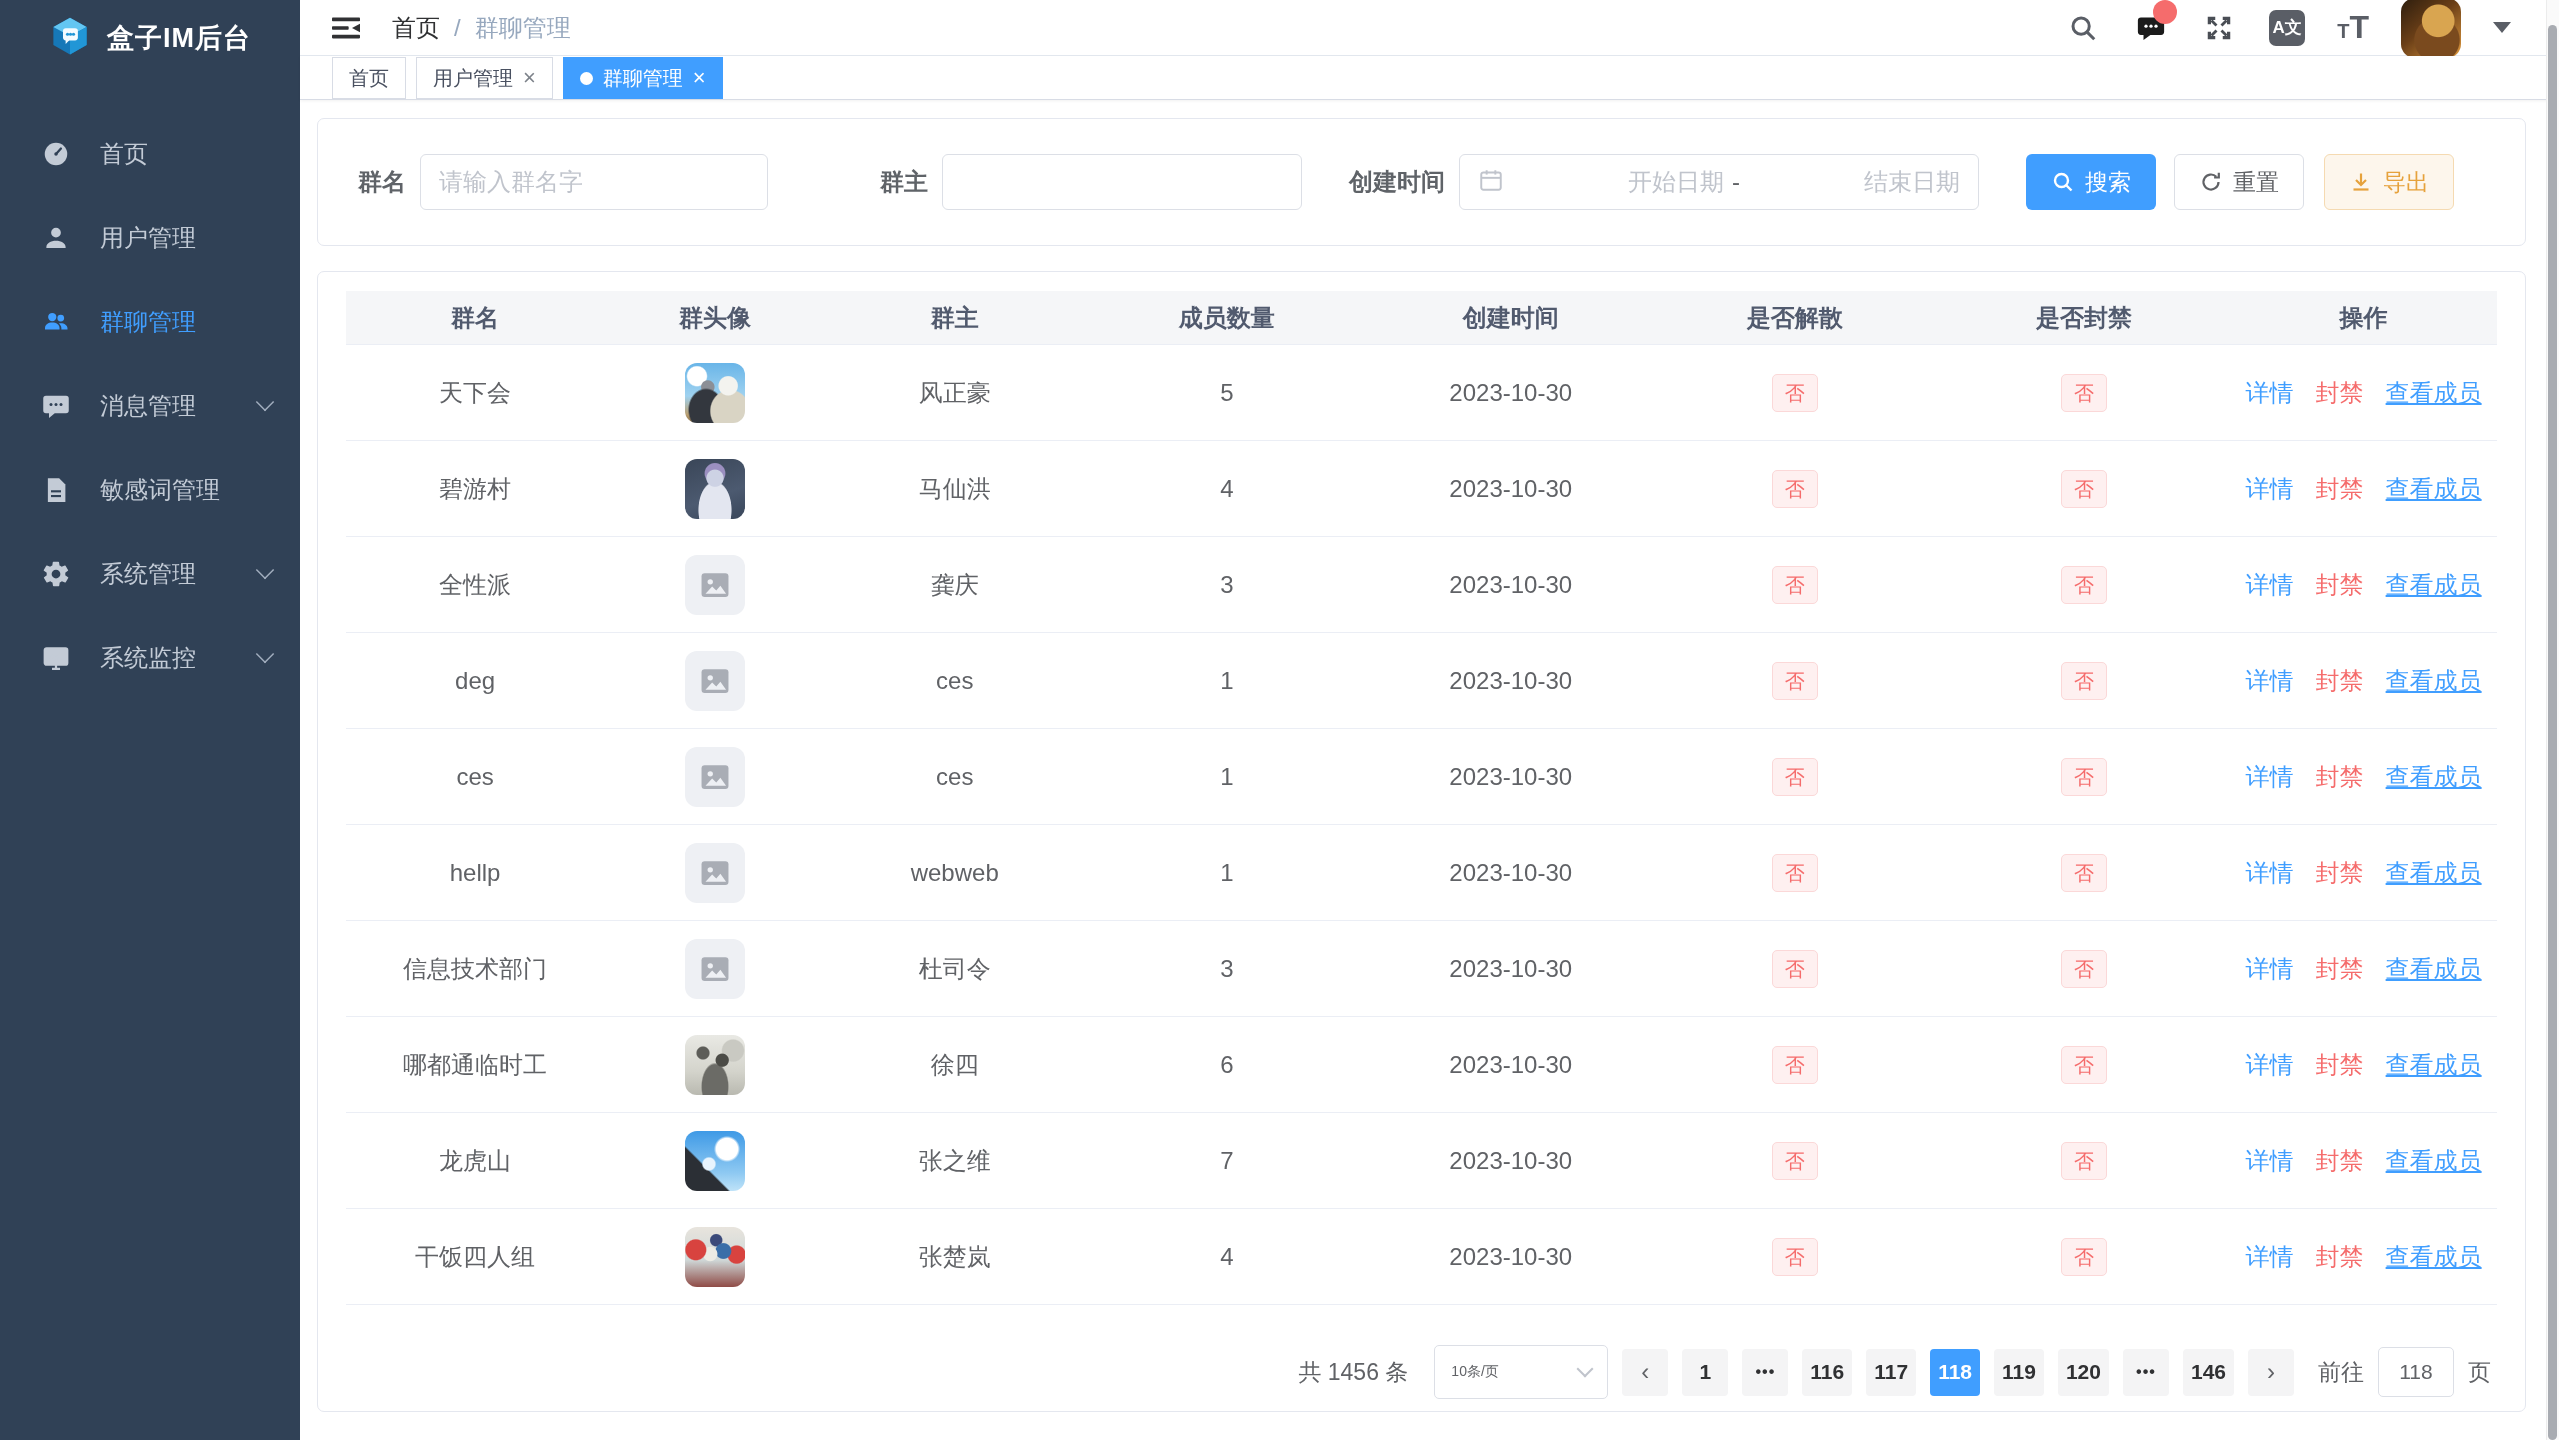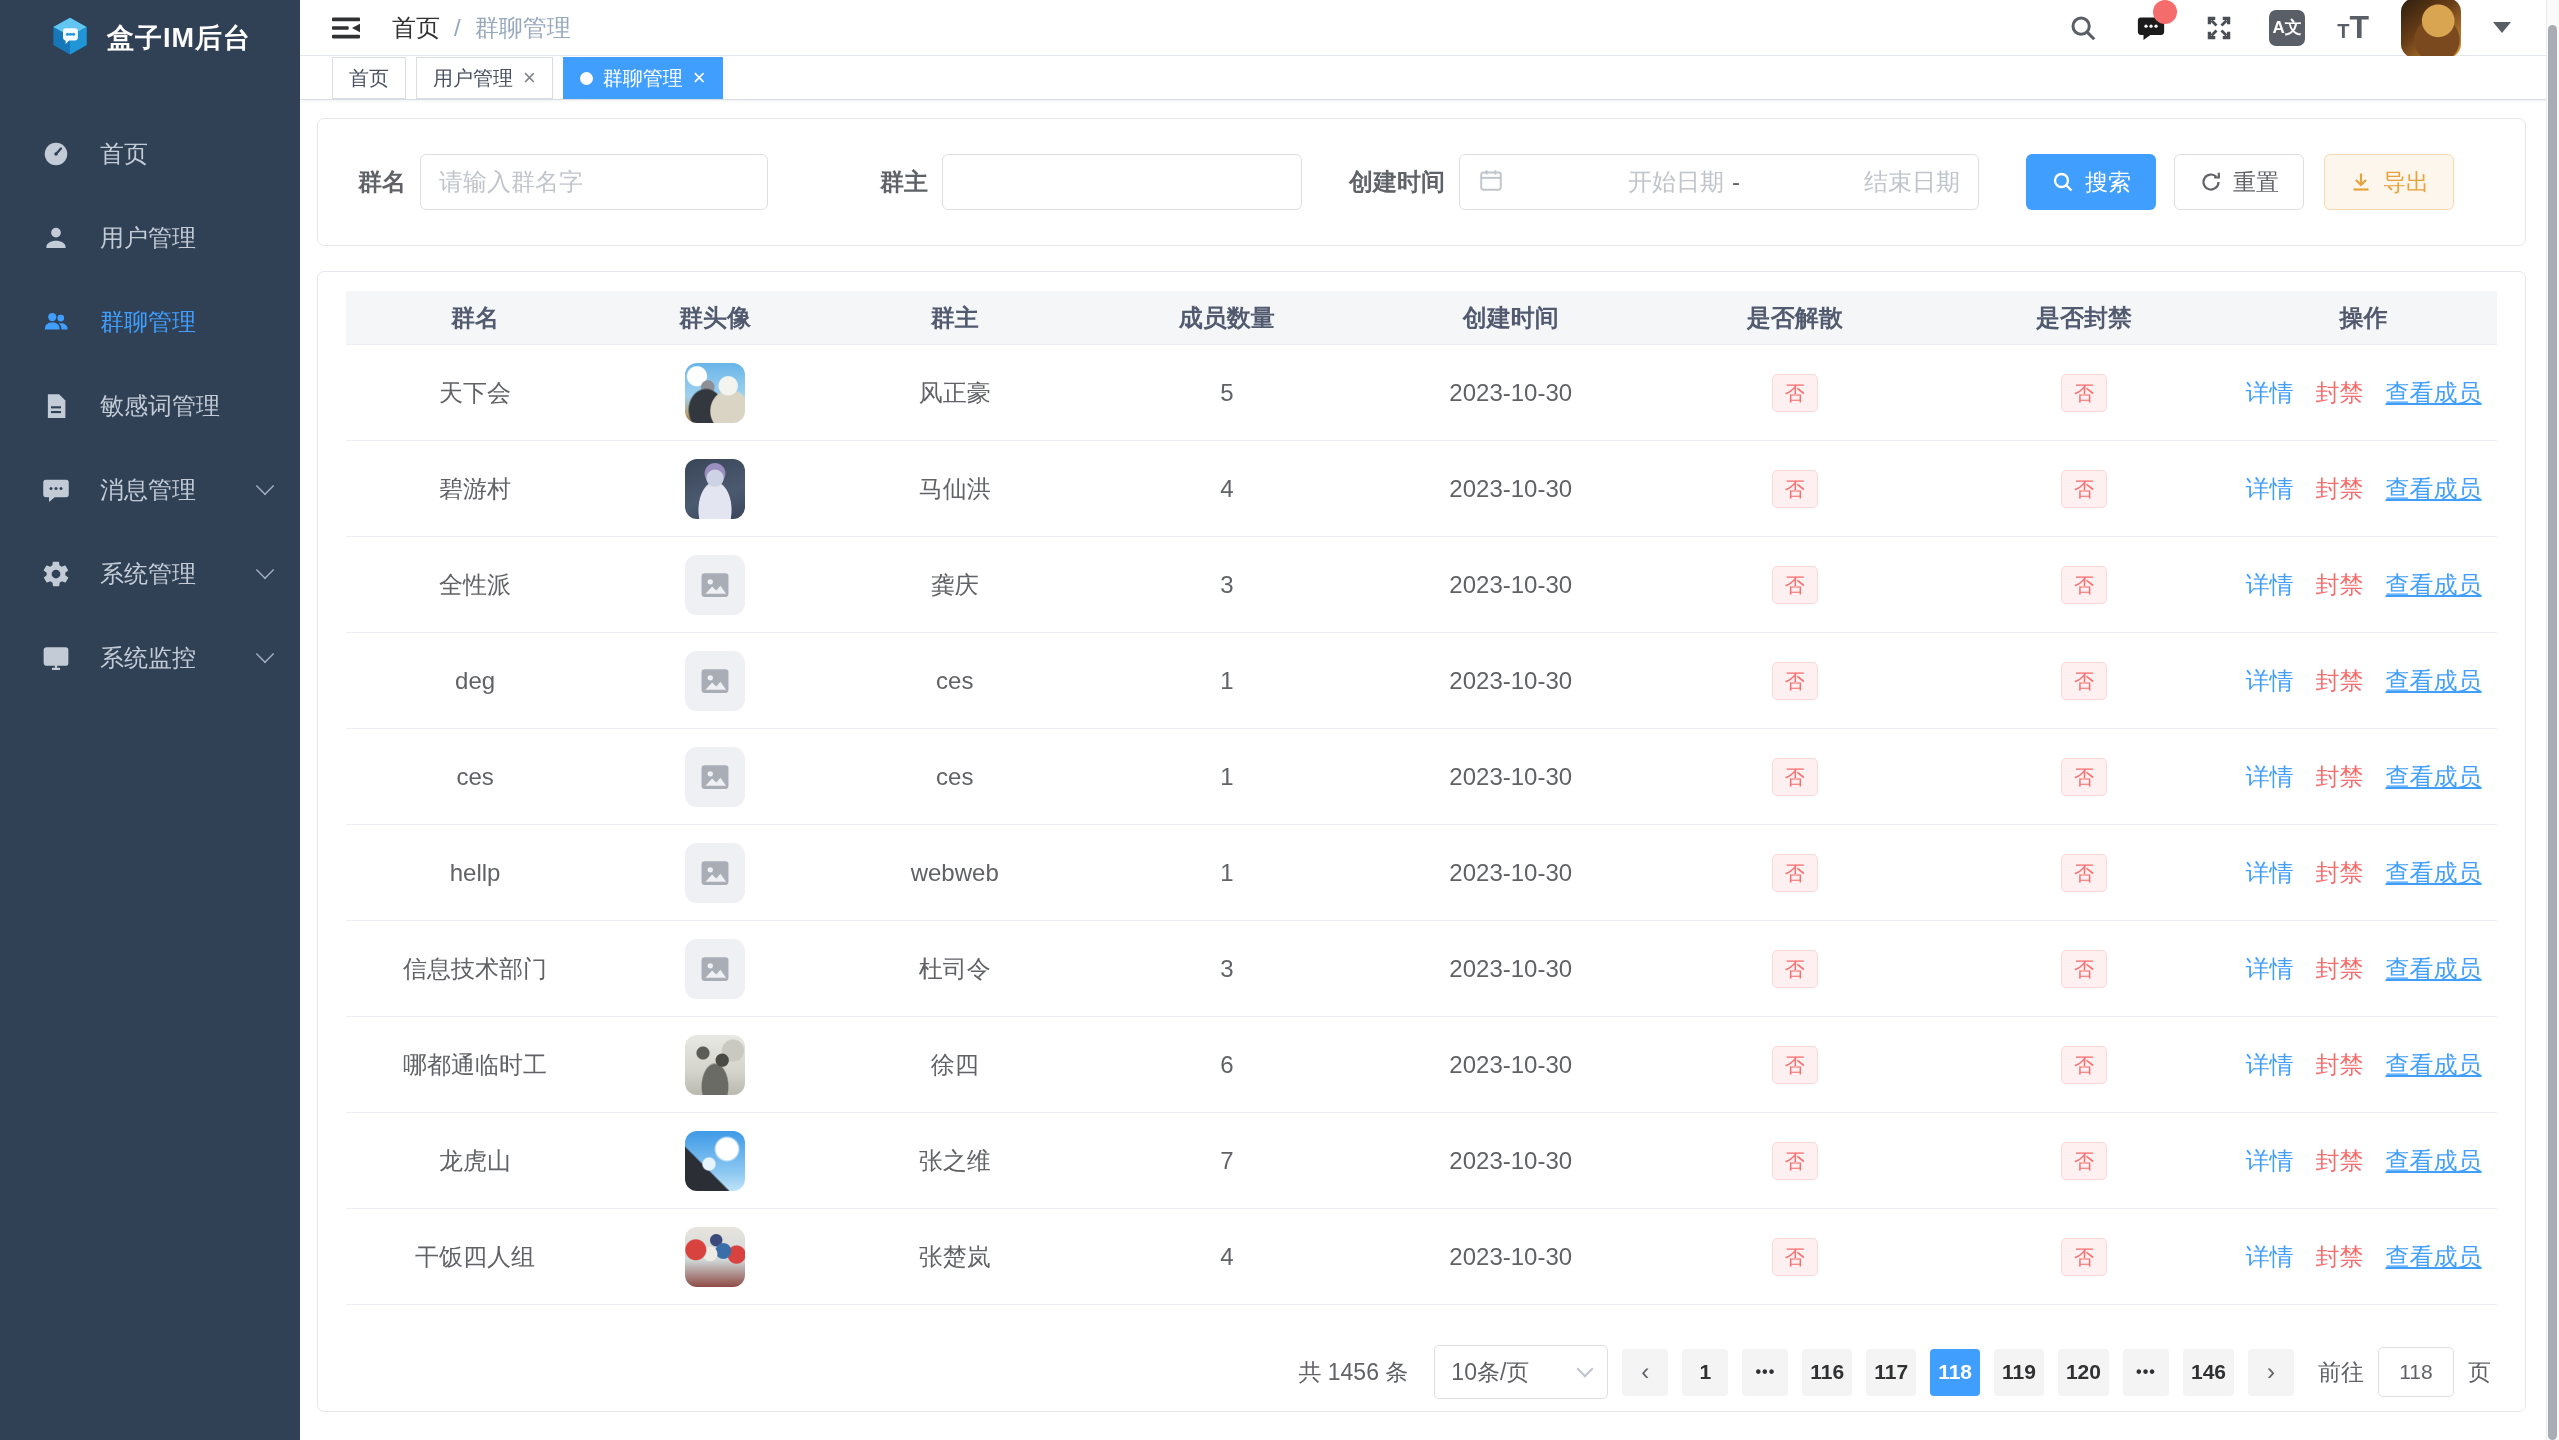--- a/index.html
+++ b/index.html
@@ -113,21 +113,21 @@
   .tag-no { background:#fef0f0; border:1px solid #fbd8d8; color:#f56c6c; font-size:20px; border-radius:5px; padding:5px 12px; line-height:1.3; }
   .act-link { font-size:24px; cursor:pointer; text-decoration:none; }
   .lk-detail { color:#409eff; margin-right:22px; }
   .lk-ban { color:#f56c6c; margin-right:22px; }
   .lk-members { color:#409eff; text-decoration:underline; }
 
   
   .pagination { margin-top:40px; display:flex; align-items:center; justify-content:flex-end; gap:14px; padding-right:6px; }
   .pg-total { font-size:23px; color:#606266; margin-right:12px; }
   .pg-select { width:174px; height:54px; border:1px solid #dcdfe6; border-radius:5px; display:flex; align-items:center; padding:0 16px; cursor:pointer; }
-  .pg-select span { font-size:23px; color:#606266; flex:1; }
+  .pg-select span { font-size:14px; color:#606266; flex:1; }
   .pg-select .sel-caret { width:12px; height:12px; border-right:2px solid #c0c4cc; border-bottom:2px solid #c0c4cc; transform:rotate(45deg); margin-top:-6px; flex:0 0 12px; }
   .pg-btn { min-width:46px; height:47px; padding:0 8px; background:#f4f4f5; border-radius:4px; border:none; font-size:21px; font-weight:bold; color:#303133; display:inline-flex; align-items:center; justify-content:center; cursor:pointer; font-family:inherit; }
   .pg-btn.active { background:#409eff; color:#fff; }
   .pg-arrow { font-size:24px; color:#606266; font-weight:normal; }
   .pg-ellipsis { letter-spacing:1px; font-size:16px; }
   .pg-goto { font-size:23px; color:#606266; margin-left:10px; }
   .pg-input { width:76px; height:50px; border:1px solid #dcdfe6; border-radius:5px; text-align:center; font-size:21px; color:#606266; outline:none; font-family:inherit; }
   .pg-unit { font-size:23px; color:#606266; }
 
   
@@ -179,38 +179,38 @@
             <circle cx="15.8" cy="8.8" r="2.7"></circle>
             <path d="M9 12.4c-3.2 0-5.8 1.6-5.8 4.5v1.1h11.6v-1.1c0-2.9-2.6-4.5-5.8-4.5z"></path>
             <path d="M15.8 13c-.5 0-1 .1-1.5.2 1.3 1 2 2.3 2 3.7v1.1h4.9v-.9c0-2.5-2.5-4.1-5.4-4.1z"></path>
           </svg>
         </span>
         <span class="mi-label">群聊管理</span>
       </div>
       <div class="menu-item">
         <span class="mi-icon">
           <svg viewBox="0 0 24 24">
-            <path d="M5.5 2.5h9L19.5 7.5v14h-14z"></path>
-            <rect x="8" y="12.2" width="8" height="1.7" fill="#304156"></rect>
-            <rect x="8" y="16" width="8" height="1.7" fill="#304156"></rect>
-          </svg>
-        </span>
-        <span class="mi-label">敏感词管理</span>
-      </div>
-      <div class="menu-item">
-        <span class="mi-icon">
-          <svg viewBox="0 0 24 24">
             <path d="M4 3.8h16A2.2 2.2 0 0 1 22.2 6v9.5a2.2 2.2 0 0 1-2.2 2.2h-9l-4.6 3.8v-3.8H4a2.2 2.2 0 0 1-2.2-2.2V6A2.2 2.2 0 0 1 4 3.8z"></path>
             <circle cx="8" cy="10.8" r="1.2" fill="#304156"></circle>
             <circle cx="12" cy="10.8" r="1.2" fill="#304156"></circle>
             <circle cx="16" cy="10.8" r="1.2" fill="#304156"></circle>
           </svg>
         </span>
         <span class="mi-label">消息管理</span>
         <i class="chevron"></i>
+      </div>
+      <div class="menu-item">
+        <span class="mi-icon">
+          <svg viewBox="0 0 24 24">
+            <path d="M5.5 2.5h9L19.5 7.5v14h-14z"></path>
+            <rect x="8" y="12.2" width="8" height="1.7" fill="#304156"></rect>
+            <rect x="8" y="16" width="8" height="1.7" fill="#304156"></rect>
+          </svg>
+        </span>
+        <span class="mi-label">敏感词管理</span>
       </div>
       <div class="menu-item">
         <span class="mi-icon">
           <svg viewBox="0 0 24 24">
             <path d="M19.4 13c.04-.33.06-.66.06-1s-.02-.67-.06-1l2.1-1.6a.5.5 0 0 0 .12-.64l-2-3.4a.5.5 0 0 0-.6-.22l-2.5 1a7.6 7.6 0 0 0-1.7-1l-.4-2.6a.5.5 0 0 0-.5-.42h-4a.5.5 0 0 0-.5.42l-.4 2.6a7.6 7.6 0 0 0-1.7 1l-2.5-1a.5.5 0 0 0-.6.22l-2 3.4a.5.5 0 0 0 .12.64L4.6 11c-.04.33-.06.66-.06 1s.02.67.06 1l-2.1 1.6a.5.5 0 0 0-.12.64l2 3.4c.13.22.4.3.6.22l2.5-1c.52.4 1.1.74 1.7 1l.4 2.6c.04.24.25.42.5.42h4c.25 0 .46-.18.5-.42l.4-2.6a7.6 7.6 0 0 0 1.7-1l2.5 1c.23.09.5 0 .6-.22l2-3.4a.5.5 0 0 0-.12-.64L19.4 13zM12 15.5a3.5 3.5 0 1 1 0-7 3.5 3.5 0 0 1 0 7z"></path>
           </svg>
         </span>
         <span class="mi-label">系统管理</span>
         <i class="chevron"></i>
       </div>

